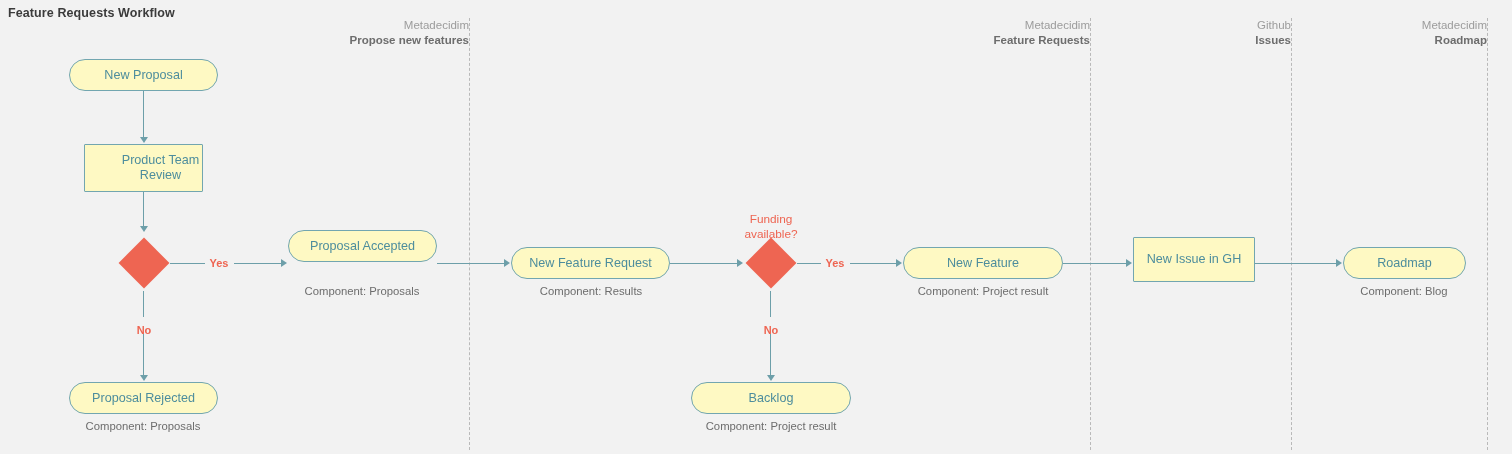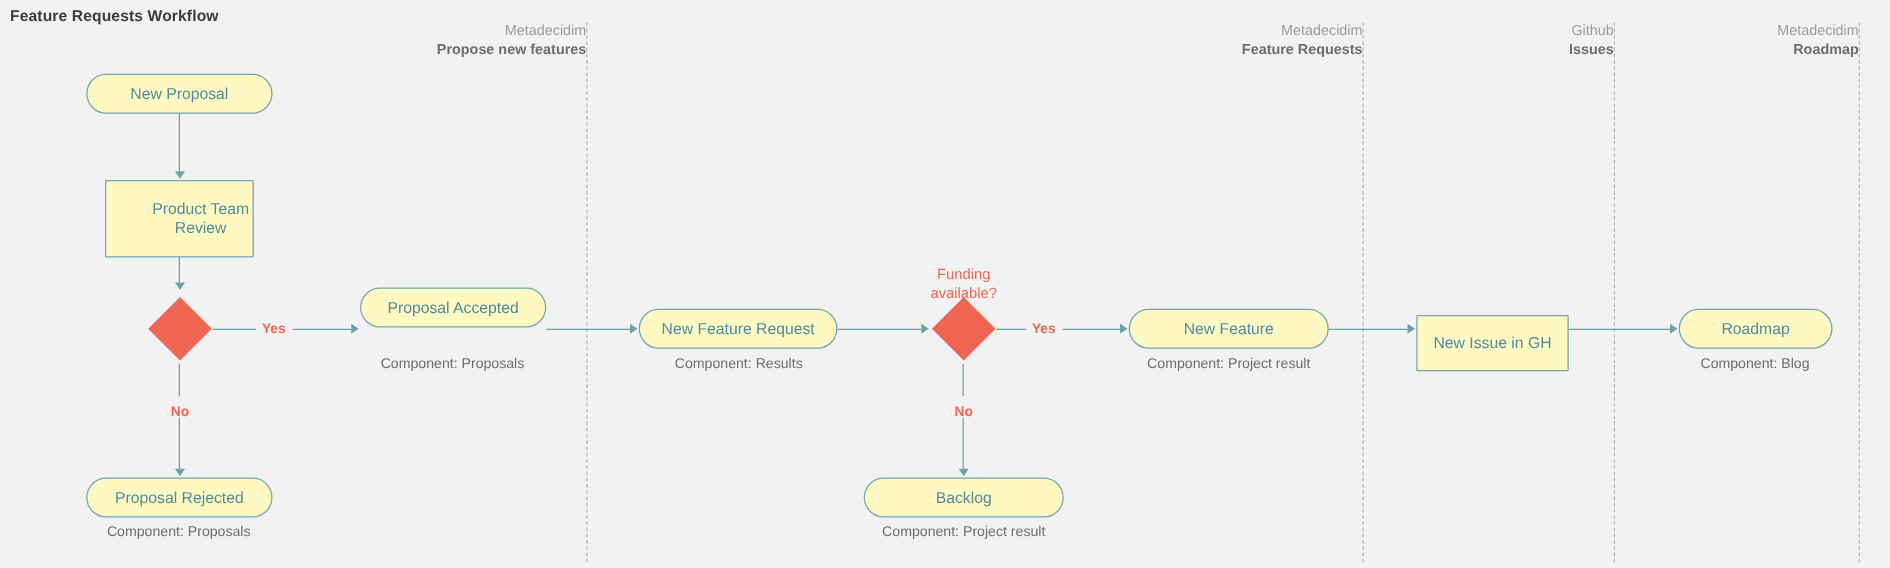--- a/index.html
+++ b/index.html
@@ -200,39 +200,39 @@
   <div class="arrow down" style="left:766.5px; top:375px;"></div>
 
   <div class="conn h" style="left:1063px; top:262.5px; width:63px;"></div>
   <div class="arrow right" style="left:1126px; top:258.5px;"></div>
 
   <div class="conn h" style="left:1255px; top:262.5px; width:81px;"></div>
   <div class="arrow right" style="left:1336px; top:258.5px;"></div>
 
   <div class="node pill" style="left:69px; top:59px; width:149px; height:32px;">New Proposal</div>
 
-  <div class="node rect" style="left:84px; top:144px; width:119px; height:62px;padding-left:34px;">Product Team
+  <div class="node rect" style="left:84px; top:144px; width:119px; height:48px;padding-left:34px;">Product Team
 Review</div>
 
   <div class="node pill" style="left:69px; top:382px; width:149px; height:32px;">Proposal Rejected</div>
   <div class="caption" style="left:143px; top:420px;">Component: Proposals</div>
 
   <div class="node pill" style="left:288px; top:230px; width:149px; height:32px;">Proposal Accepted</div>
   <div class="caption" style="left:362px; top:285px;">Component: Proposals</div>
 
   <div class="node pill" style="left:511px; top:247px; width:159px; height:32px;">New Feature Request</div>
   <div class="caption" style="left:591px; top:285px;text-align:center;">Component: Results</div>
 
   <div class="node pill" style="left:691px; top:382px; width:160px; height:32px;">Backlog</div>
   <div class="caption" style="left:771px; top:420px;">Component: Project result</div>
 
   <div class="node pill" style="left:903px; top:247px; width:160px; height:32px;">New Feature</div>
   <div class="caption" style="left:983px; top:285px;">Component: Project result</div>
 
-  <div class="node rect" style="left:1133px; top:252px; width:122px; height:45px;">New Issue in GH</div>
+  <div class="node rect" style="left:1133px; top:237px; width:122px; height:45px;">New Issue in GH</div>
 
   <div class="node pill" style="left:1343px; top:247px; width:123px; height:32px;">Roadmap</div>
   <div class="caption" style="left:1404px; top:285px;">Component: Blog</div>
 
   <div class="diamond" style="left:126px; top:245px; width:36px; height:36px;"></div>
 
   <div class="diamond" style="left:753px; top:245px; width:36px; height:36px;"></div>
   <div class="qlabel" style="left:771px; top:212px; width:120px;">Funding
 available?</div>
 

